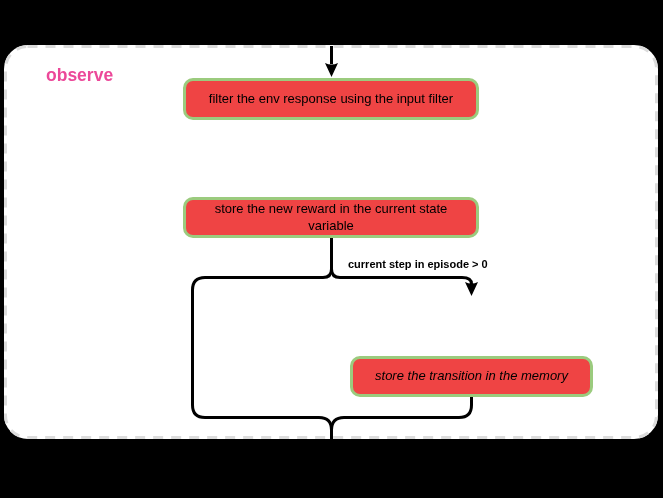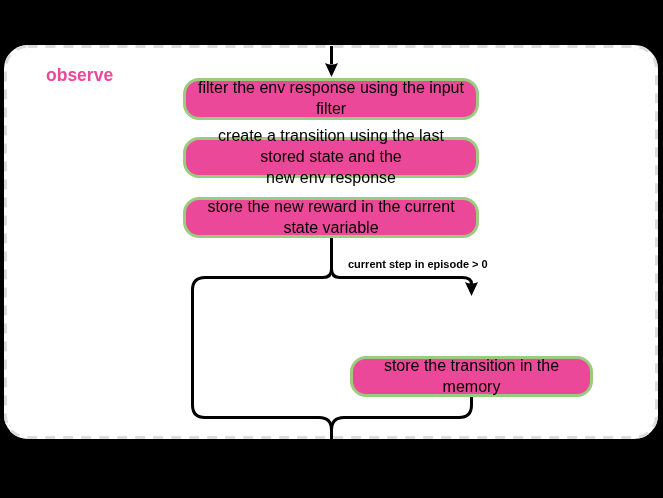--- a/index.html
+++ b/index.html
@@ -44,38 +44,38 @@
   }
   .panel-border {
     fill: none;
     stroke: #dcdcdc;
     stroke-width: 3;
     stroke-dasharray: 10 8;
   }
   .flow-node {
     position: absolute;
     box-sizing: border-box;
-    background: #ec4899;
+    background: #ef4444;
     border: 3px solid #9bcb7e;
-    border-radius: 16px;
+    border-radius: 10px;
     display: flex;
     align-items: center;
     justify-content: center;
     text-align: center;
-    font-size: 16px;
+    font-size: 13px;
     line-height: 1.3;
     color: #000000;
     padding: 2px 8px;
     white-space: pre-line;
   }
   #node-1 { left: 183px; top: 78px;  width: 296px; height: 42px; }
   #node-2 { left: 183px; top: 137px; width: 296px; height: 41px; }
   #node-3 { left: 183px; top: 197px; width: 296px; height: 41px; }
   #node-4 { left: 350px; top: 297px; width: 243px; height: 41px; }
-  #node-5 { left: 350px; top: 356px; width: 243px; height: 41px; }
+  #node-5 { left: 350px; top: 356px; width: 243px; height: 41px; font-style: italic; }
   #panel-title {
     position: absolute;
     left: 26px;
     top: 65px;
     font-size: 17.5px;
     font-weight: bold;
     color: #ec4899;
     margin-left: 20px;
   }
   #branch-label {
@@ -107,22 +107,20 @@
     <path class="connector" d="M331.5 269 Q331.5 277.5 340 277.5 L462 277.5 Q471.5 277.5 471.5 284"></path>
     <path class="arrowhead" d="M471.5 296 L465 282 Q471.5 285 478 282 Z"></path>
 
     <path class="connector" d="M471.5 397 L471.5 405 Q471.5 417.5 459 417.5 L344 417.5 Q331.5 417.5 331.5 430"></path>
   </svg>
 
   <div id="panel-title">observe</div>
 
   <div id="node-1" class="flow-node">filter the env response using the input filter</div>
 
-  <div id="node-2" class="flow-node">create a transition using the last stored state and the
-new env response</div>
 
   <div id="node-3" class="flow-node">store the new reward in the current state variable</div>
 
   <div id="branch-label">current step in episode &gt; 0</div>
 
 
   <div id="node-5" class="flow-node">store the transition in the memory</div>
 
 </div>
 

